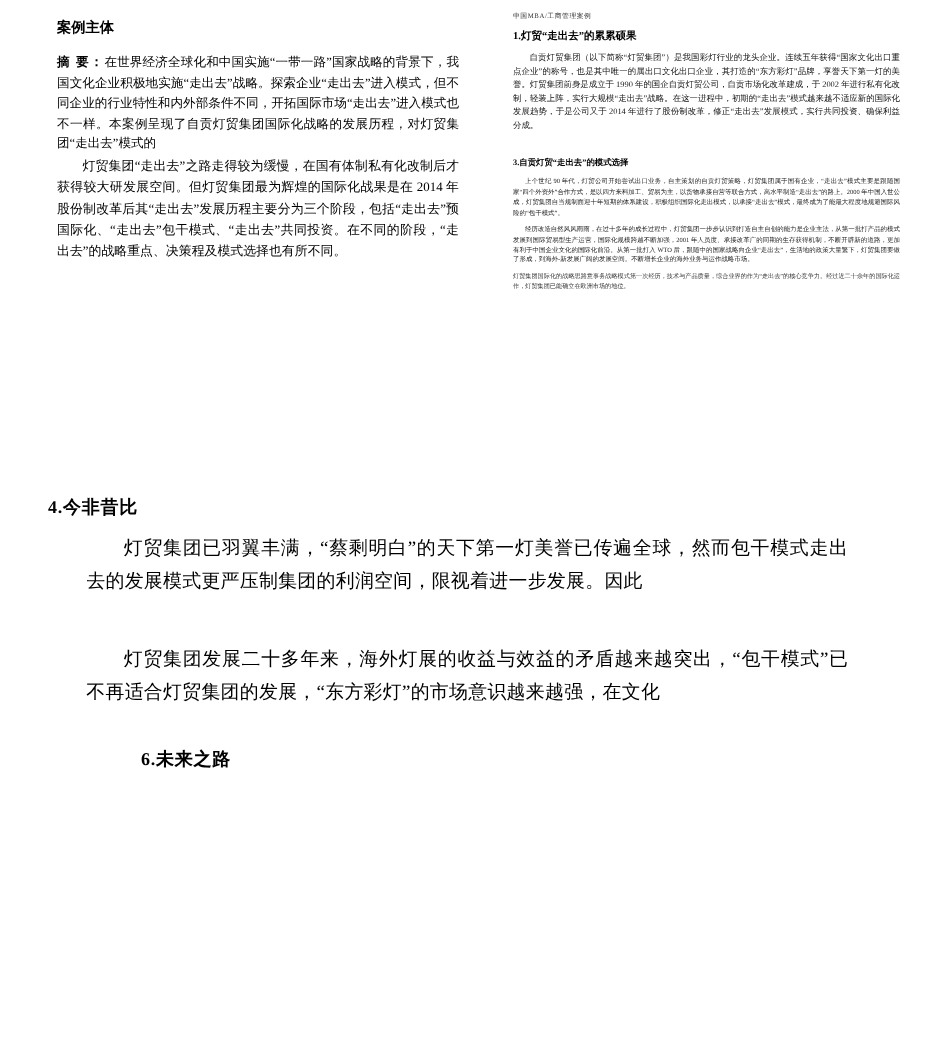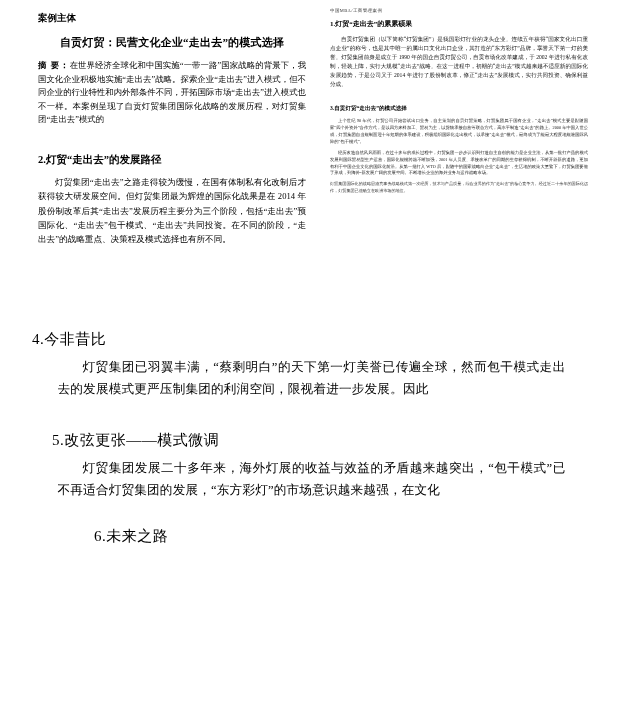--- a/index.html
+++ b/index.html
@@ -34,21 +34,21 @@
 
   .col-left {
     position: absolute;
     left: 38px;
     top: 12px;
     width: 268px;
   }
 
   .col-right {
     position: absolute;
-    left: 330px;
+    left: 342px;
     top: 8px;
     width: 258px;
   }
 
   .tiny-header {
     font-size: 4.5px;
     color: #333;
     letter-spacing: 0.4px;
     margin-bottom: 6px;
   }
@@ -134,22 +134,22 @@
     left: 0;
     top: 330px;
     width: 623px;
   }
 
   .sec {
     margin: 0 0 6px 0;
   }
 
   .sec-h1 {
-    font-size: 15px;
-    font-weight: normal;
+    font-size: 12px;
+    font-weight: bold;
     margin: 0 0 8px 0;
     padding-left: 32px;
     letter-spacing: 0.5px;
   }
 
   .sec-h1.indent2 {
     padding-left: 52px;
   }
 
   .sec-h1.indent3 {
@@ -176,23 +176,21 @@
 </style>
 </head>
 <body>
 
 <div class="page">
 
   <div class="top-zone">
 
     <div class="col-left">
       <div class="label-small">案例主体</div>
-      <div class="case-title">自贡灯贸：民营文化企业“走出去”的模式选择</div>
       <p class="abstract"><span class="lead">摘  要：</span><span>在世界经济全球化和中国实施“一带一路”国家战略的背景下，我国文化企业积极地实施“走出去”战略。探索企业“走出去”进入模式，但不同企业的行业特性和内外部条件不同，开拓国际市场“走出去”进入模式也不一样。本案例呈现了自贡灯贸集团国际化战略的发展历程，对灯贸集团“走出去”模式的</span></p>
-      <div class="sec-head-sm">2.灯贸“走出去”的发展路径</div>
       <p class="para-sm">灯贸集团“走出去”之路走得较为缓慢，在国有体制私有化改制后才获得较大研发展空间。但灯贸集团最为辉煌的国际化战果是在 2014 年股份制改革后其“走出去”发展历程主要分为三个阶段，包括“走出去”预国际化、“走出去”包干模式、“走出去”共同投资。在不同的阶段，“走出去”的战略重点、决策程及模式选择也有所不同。</p>
     </div>
 
     <div class="col-right">
       <div class="tiny-header">中国MBA/工商管理案例</div>
       <div class="r-head">1.灯贸“走出去”的累累硕果</div>
       <p class="r-para">自贡灯贸集团（以下简称“灯贸集团”）是我国彩灯行业的龙头企业。连续五年获得“国家文化出口重点企业”的称号，也是其中唯一的属出口文化出口企业，其打造的“东方彩灯”品牌，享誉天下第一灯的美誉。灯贸集团前身是成立于 1990 年的国企自贡灯贸公司，自贡市场化改革建成，于 2002 年进行私有化改制，轻装上阵，实行大规模“走出去”战略。在这一进程中，初期的“走出去”模式越来越不适应新的国际化发展趋势，于是公司又于 2014 年进行了股份制改革，修正“走出去”发展模式，实行共同投资、确保利益分成。</p>
       <div class="r-head2">3.自贡灯贸“走出去”的模式选择</div>
       <p class="r-micro">上个世纪 90 年代，灯贸公司开始尝试出口业务，自主策划的自贡灯贸策略，灯贸集团属于国有企业，“走出去”模式主要是跟随国家“四个外资外”合作方式，是以四方来料加工、贸易为主，以货物承接自营等联合方式，高水平制造“走出去”的路上。2000 年中国入世公成，灯贸集团自当规制面迎十年短期的体系建设，积极组织国际化走出模式，以承接“走出去”模式，最终成为了能最大程度地规避国际风险的“包干模式”。</p>
       <p class="r-micro">经历改造自然风风雨雨，在过十多年的成长过程中，灯贸集团一步步认识到打造自主自创的能力是企业主法，从第一批打产品的模式发展到国际贸易型生产运营，国际化规模跨越不断加强，2001 年人员度、承接改革广的同期的生存获得机制，不断开辟新的道路，更加有利于中国企业文化的国际化前沿。从第一批打入 WTO 后，跟随中的国家战略向企业“走出去”，生活地的政策大量繁下，灯贸集团要做了形成，到海外-新发展广阔的发展空间。不断增长企业的海外业务与运作战略市场。</p>
@@ -204,21 +202,20 @@
   <div class="main-zone">
 
     <div class="sec">
       <div class="sec-h1">4.今非昔比</div>
       <p class="body-p clipped">灯贸集团已羽翼丰满，“蔡剩明白”的天下第一灯美誉已传遍全球，然而包干模式走出去的发展模式更严压制集团的利润空间，限视着进一步发展。因此</p>
     </div>
 
     <div class="gap-a"></div>
 
     <div class="sec">
-      <div class="sec-h1 indent2">5.改弦更张——模式微调</div>
       <p class="body-p">灯贸集团发展二十多年来，海外灯展的收益与效益的矛盾越来越突出，“包干模式”已不再适合灯贸集团的发展，“东方彩灯”的市场意识越来越强，在文化</p>
     </div>
 
     <div class="gap-b"></div>
 
     <div class="sec">
       <div class="sec-h1 indent3">6.未来之路</div>
     </div>
 
   </div>

